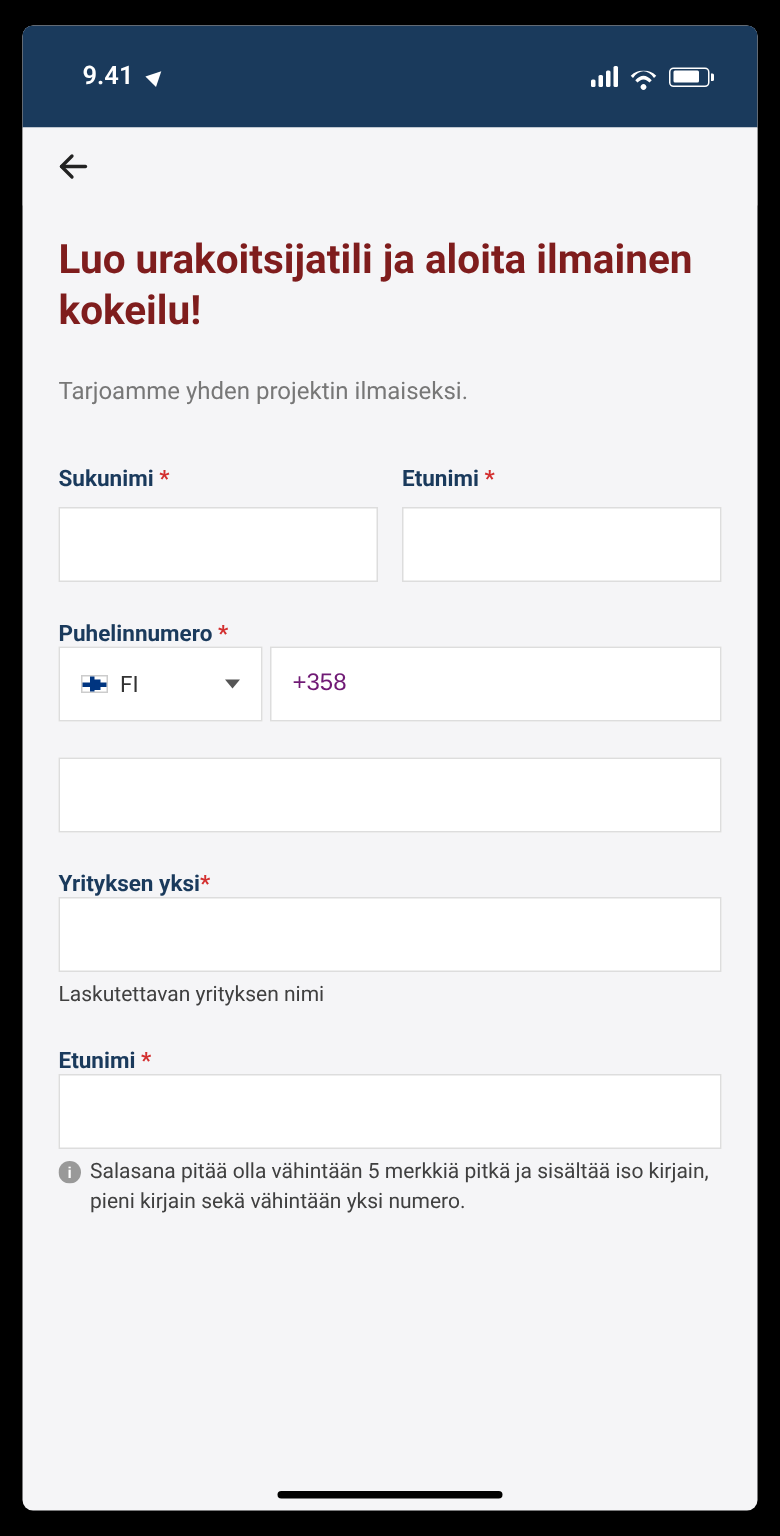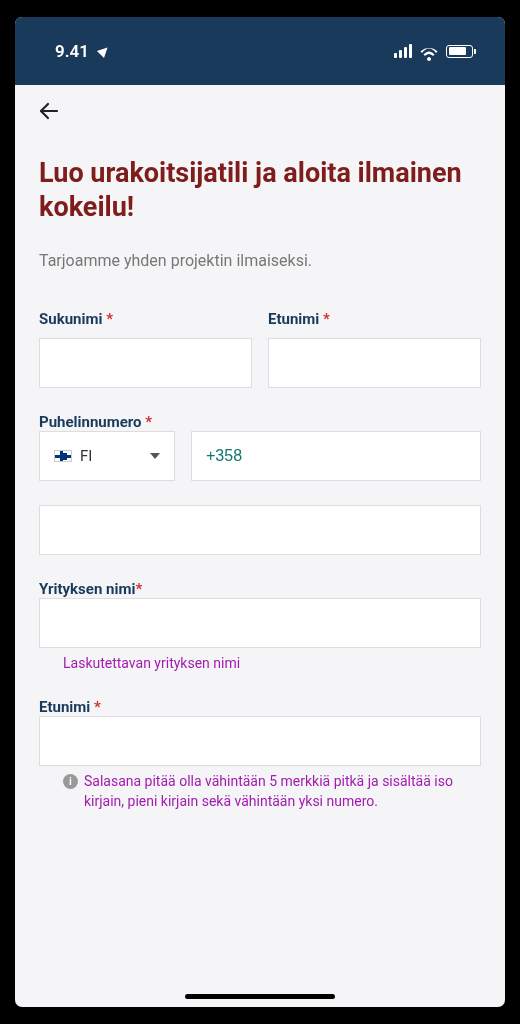--- a/index.html
+++ b/index.html
@@ -119,42 +119,41 @@
       margin-bottom: 10px;
     }
     .required { color: #d32f2f; font-weight: 700; }
     .input {
       width: 100%;
       height: 50px;
       border: 1px solid #ddd;
       background: #fff;
       padding: 0 14px;
       font-size: 16px;
-      color: #0f766e;
+      color: #701a75;
     }
     .helper-text {
       font-size: 14px;
-      color: #a21caf;
+      color: #404040;
       margin-top: 6px;
       line-height: 1.4;
-      margin-left: 24px;
     }
     .helper-with-icon {
       display: flex;
       align-items: flex-start;
       gap: 6px;
     }
     .info-icon {
       width: 15px; height: 15px;
       flex-shrink: 0;
       margin-top: 2px;
     }
     .phone-row {
       display: flex;
-      gap: 16px;
+      gap: 5px;
     }
     .country-select {
       width: 136px;
       height: 50px;
       border: 1px solid #ddd;
       background: #fff;
       display: flex;
       align-items: center;
       padding: 0 14px;
       cursor: pointer;
@@ -285,21 +284,21 @@
       </div>
     </div>
 
 
     <div class="form-group-full">
       <input class="input" type="text" value="" style="">
     </div>
 
     <div class="form-group-full">
       <label class="label">
-        <span>Yrityksen nimi</span><span class="required">*</span>
+        <span>Yrityksen yksi</span><span class="required">*</span>
       </label>
       <input class="input" type="text" value="" style="">
       <div class="helper-text">Laskutettavan yrityksen nimi</div>
     </div>
 
     <div class="form-group-full">
       <label class="label">
         <span>Etunimi</span><span class="required"> *</span>
       </label>
       <input class="input" type="password" value="" style="">

